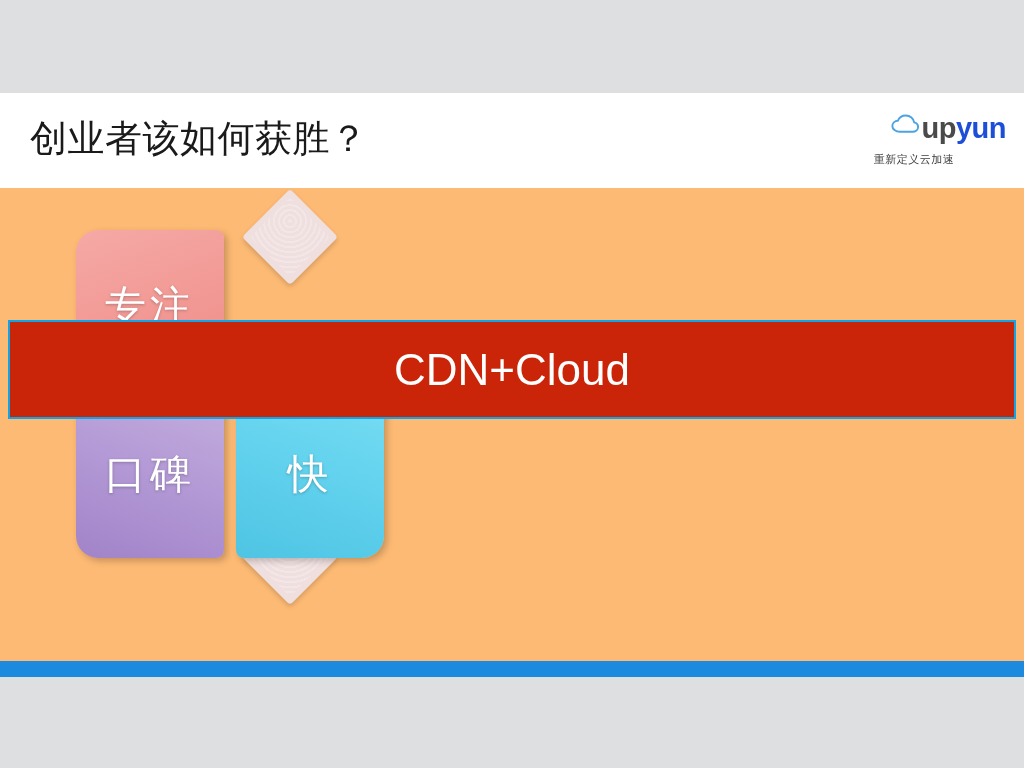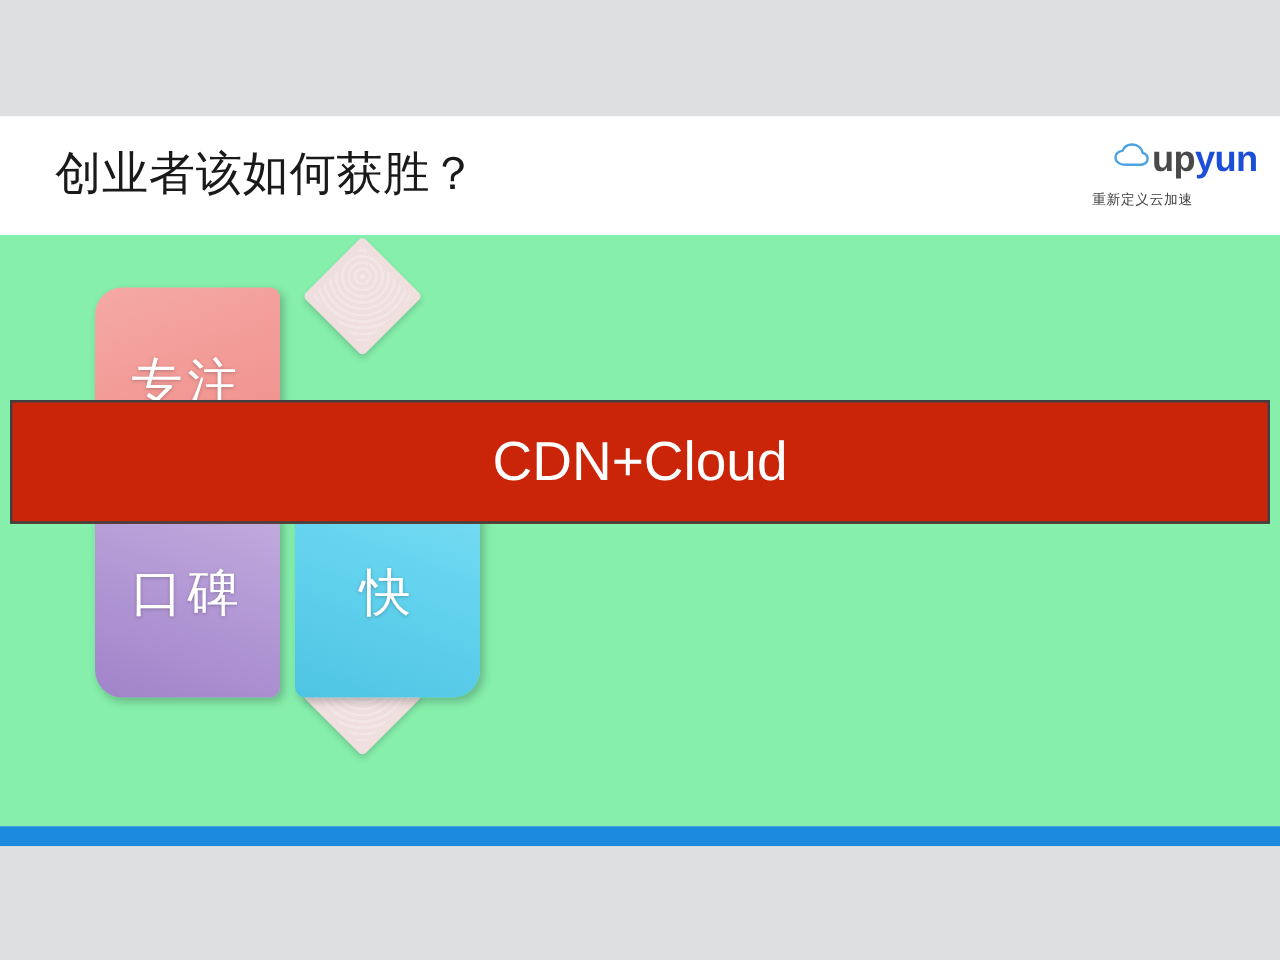--- a/index.html
+++ b/index.html
@@ -31,21 +31,21 @@
   .header {
     position: absolute;
     left: 0; top: 93px;
     width: 1024px;
     height: 95px;
     background: #ffffff;
   }
 
   .slide-title {
     position: absolute;
-    left: 44px;
+    left: 30px;
     top: 22px;
     font-size: 37px;
     line-height: 48px;
     color: #1a1a1a;
     letter-spacing: 0.5px;
     white-space: nowrap;
     font-family: "DejaVu Sans", "Liberation Sans", sans-serif;
   }
 
   
@@ -87,21 +87,21 @@
     letter-spacing: 0.5px;
     font-family: "DejaVu Sans", "Liberation Sans", sans-serif;
   }
 
   
   .body-area {
     position: absolute;
     left: 0; top: 188px;
     width: 1024px;
     height: 473px;
-    background: #86efac;
+    background: #fdba74;
   }
 
   
   .quad-wrap {
     position: absolute;
     left: 60px;
     top: 0px;
     width: 345px;
     height: 400px;
   }
@@ -171,21 +171,21 @@
   }
 
   
   .banner {
     position: absolute;
     left: 8px;
     top: 320px;
     width: 1008px;
     height: 99px;
     background: #ca2409;
-    border: 2px solid #404040;
+    border: 2px solid #0ea5e9;
     box-sizing: border-box;
     display: flex;
     align-items: center;
     justify-content: center;
   }
   .banner-text {
     color: #ffffff;
     font-size: 44px;
     line-height: 52px;
     letter-spacing: 0px;

